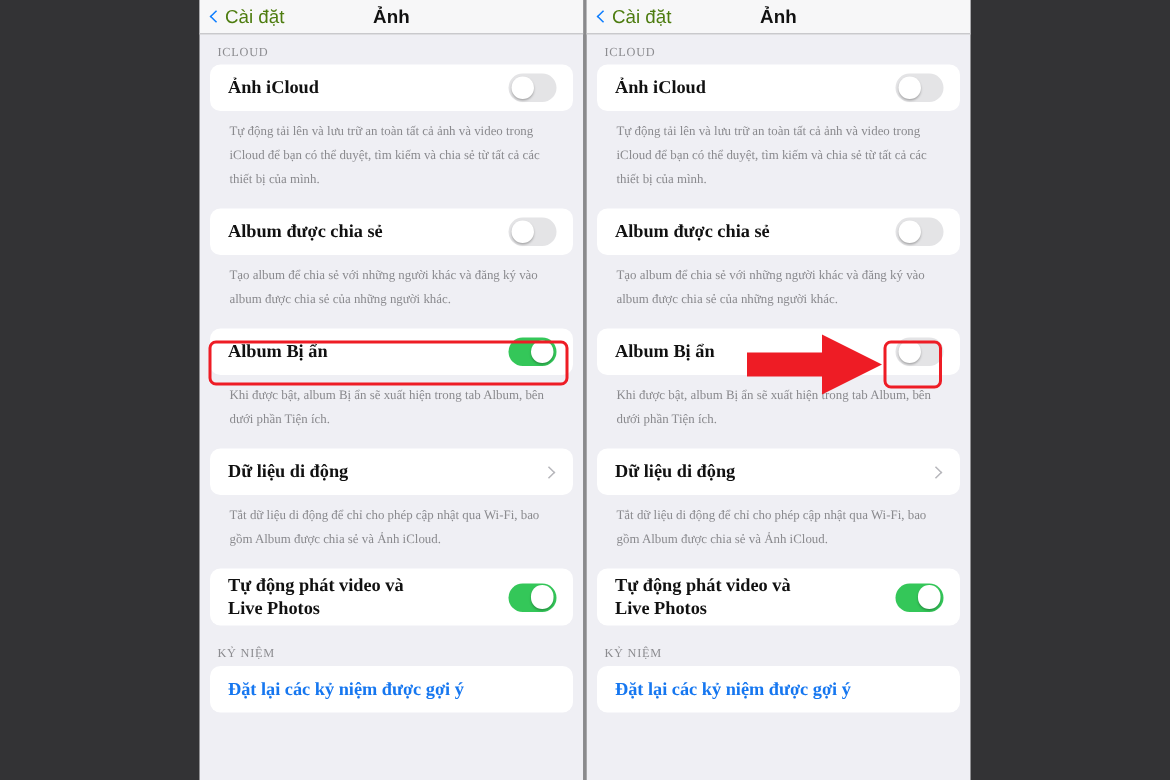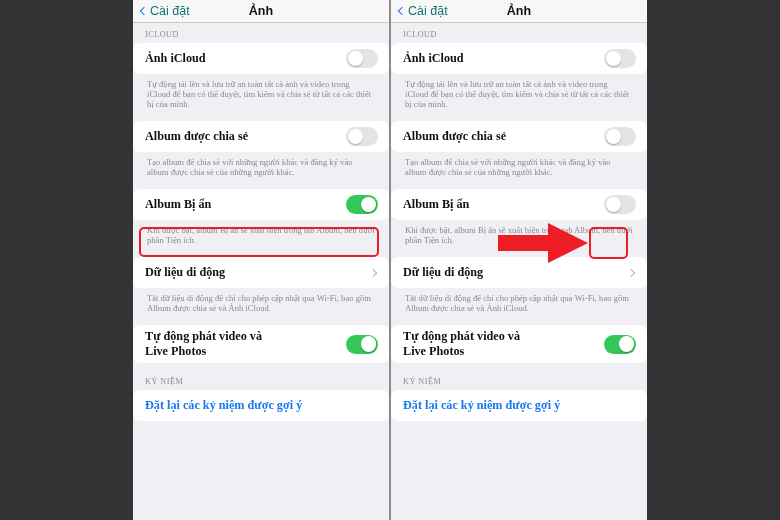--- a/index.html
+++ b/index.html
@@ -43,21 +43,21 @@
     height: 22px;
     background: #f7f7f8;
     border-bottom: 1px solid #c9c9cc;
     display: flex;
     align-items: center;
   }
   .nav-back {
     display: flex;
     align-items: center;
     margin-left: 5px;
-    color: #0f766e;
+    color: #4d7c0f;
     font-size: 12.5px;
     white-space: nowrap;
   }
   .chev-left {
     width: 9px;
     height: 9px;
     margin-right: 3px;
     position: relative;
     flex: none;
   }
@@ -91,21 +91,21 @@
   .section-header {
     font-size: 8.2px;
     color: #8c8c90;
     letter-spacing: .5px;
     padding: 7px 0 4px 12px;
     text-transform: uppercase;
   }
   .card {
     background: #ffffff;
     border-radius: 7px;
-    margin: 0 0;
+    margin: 0 7px;
   }
   .row {
     display: flex;
     align-items: center;
     justify-content: space-between;
     min-height: 31px;
     padding: 4px 11px 4px 12px;
     box-sizing: border-box;
   }
   .row-label {
@@ -116,22 +116,22 @@
   }
   .row-label.link {
     color: #167af6;
     color: #1677f0;
     font-weight: bold;
     text-align: center;
   }
   .footnote {
     font-size: 8.6px;
     color: #8a8a8e;
-    line-height: 10px;
-    padding: 5px 14px 0 14px;
+    line-height: 16px;
+    padding: 5px 14px 0 20px;
   }
   .gap { height: 12px; }
   
   .toggle {
     width: 32px;
     height: 19px;
     border-radius: 10px;
     position: relative;
     flex: none;
   }

